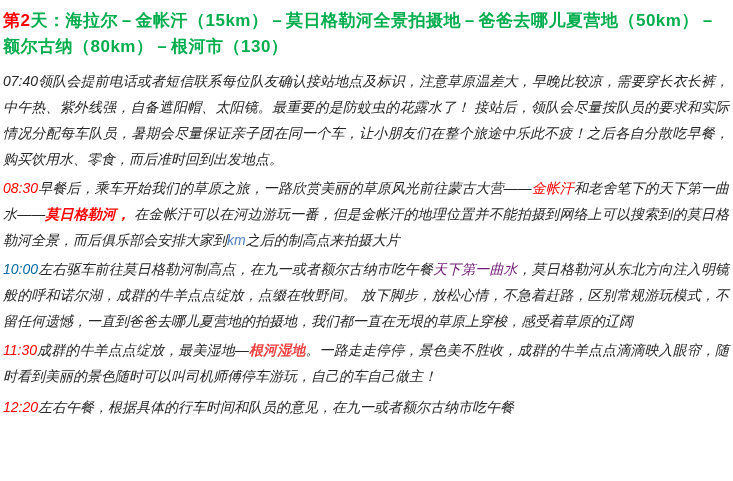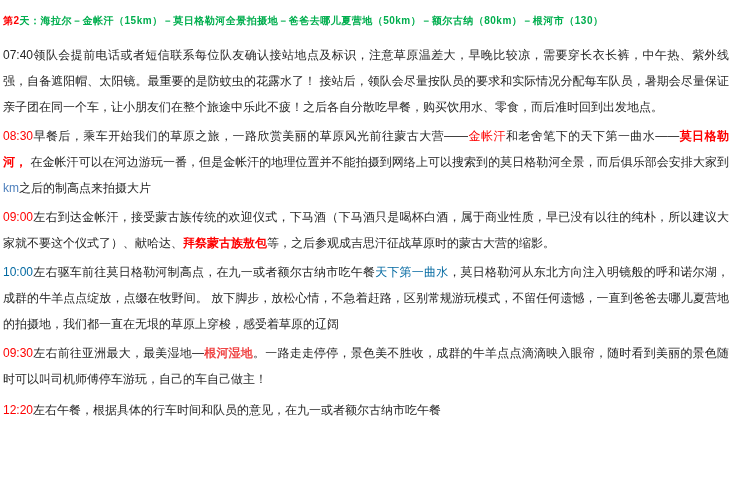--- a/index.html
+++ b/index.html
@@ -12,45 +12,45 @@
     height: 481px;
     overflow: hidden;
     font-family: "Liberation Sans", sans-serif;
   }
   .doc {
     padding: 6px 4px 0 3px;
     box-sizing: border-box;
     width: 733px;
   }
   .title {
-    font-size: 10px;
+    font-size: 17px;
     font-weight: bold;
     line-height: 26px;
     margin: 2px 0 8px 0;
     letter-spacing: 0.5px;
   }
   .para {
-    font-size: 12px;
+    font-size: 14px;
     line-height: 26px;
     margin: 0 0 3px 0;
     text-align: justify;
+    font-style: italic;
   }
   .para:last-child {
     margin-top: 5px;
   }
   .seg-bold {
     font-weight: bold;
   }
 </style>
 </head>
 <body style="background: rgb(255, 255, 255);">
 
 <div class="doc">
   <h2 class="title" id="title"><span class="seg-bold" style="color: rgb(254, 0, 0);">第2</span><span class="seg-bold" style="color: rgb(0, 174, 78);">天：海拉尔－金帐汗（15km）－莫日格勒河全景拍摄地－爸爸去哪儿夏营地（50km）－额尔古纳（80km）－根河市（130）</span></h2>
   <div id="paragraphs">
       <div class="para"><span style="color: rgb(38, 38, 38);">07:40</span><span style="color: rgb(38, 38, 38);">领队会提前电话或者短信联系每位队友确认接站地点及标识，注意草原温差大，早晚比较凉，需要穿长衣长裤，中午热、紫外线强，自备遮阳帽、太阳镜。最重要的是防蚊虫的花露水了！ 接站后，领队会尽量按队员的要求和实际情况分配每车队员，暑期会尽量保证亲子团在同一个车，让小朋友们在整个旅途中乐此不疲！之后各自分散吃早餐，购买饮用水、零食，而后准时回到出发地点。</span></div>
       <div class="para"><span style="color: rgb(254, 0, 0);">08:30</span><span style="color: rgb(38, 38, 38);">早餐后，乘车开始我们的草原之旅，一路欣赏美丽的草原风光前往蒙古大营——</span><span style="color: rgb(254, 0, 0);">金帐汗</span><span style="color: rgb(38, 38, 38);">和老舍笔下的天下第一曲水——</span><span class="seg-bold" style="color: rgb(254, 0, 0);">莫日格勒河，</span><span style="color: rgb(38, 38, 38);"> 在金帐汗可以在河边游玩一番，但是金帐汗的地理位置并不能拍摄到网络上可以搜索到的莫日格勒河全景，而后俱乐部会安排大家到</span><span style="color: rgb(79, 129, 189);">km</span><span style="color: rgb(38, 38, 38);">之后的制高点来拍摄大片</span></div>
-      <div class="para"><span style="color: rgb(254, 0, 0);">09:00</span><span style="color: rgb(38, 38, 38);">左右到达金帐汗，接受蒙古族传统的欢迎仪式，下马酒（下马酒只是喝杯白酒，属于商业性质，早已没有以往的纯朴，所以建议大家就不要这个仪式了）、献哈达、</span><span class="seg-bold" style="color: rgb(254, 0, 0);">拜祭蒙古族敖包</span><span style="color: rgb(38, 38, 38);">等，之后参观成吉思汗征战草原时的蒙古大营的缩影。</span></div>
-      <div class="para"><span style="color: #0369a1;">10:00</span><span style="color: rgb(38, 38, 38);">左右驱车前往莫日格勒河制高点，在九一或者额尔古纳市吃午餐</span><span style="color: #0369a1;">天下第一曲水</span><span style="color: rgb(38, 38, 38);">，莫日格勒河从东北方向注入明镜般的呼和诺尔湖，成群的牛羊点点绽放，点缀在牧野间。 放下脚步，放松心情，不急着赶路，区别常规游玩模式，不留任何遗憾，一直到爸爸去哪儿夏营地的拍摄地，我们都一直在无垠的草原上穿梭，感受着草原的辽阔</span></div>
-      <div class="para"><span style="color: rgb(254, 0, 0);">09:30</span><span style="color: rgb(38, 38, 38);">左右前往亚洲最大，最美湿地—</span><span class="seg-bold" style="color: #ef4444;">根河湿地</span><span style="color: rgb(38, 38, 38);">。一路走走停停，景色美不胜收，成群的牛羊点点滴滴映入眼帘，随时看到美丽的景色随时可以叫司机师傅停车游玩，自己的车自己做主！</span></div>
+      <div class="para"><span style="color: #0369a1;">10:00</span><span style="color: rgb(38, 38, 38);">左右驱车前往莫日格勒河制高点，在九一或者额尔古纳市吃午餐</span><span style="color: #701a75;">天下第一曲水</span><span style="color: rgb(38, 38, 38);">，莫日格勒河从东北方向注入明镜般的呼和诺尔湖，成群的牛羊点点绽放，点缀在牧野间。 放下脚步，放松心情，不急着赶路，区别常规游玩模式，不留任何遗憾，一直到爸爸去哪儿夏营地的拍摄地，我们都一直在无垠的草原上穿梭，感受着草原的辽阔</span></div>
+      <div class="para"><span style="color: rgb(254, 0, 0);">11:30</span><span style="color: rgb(38, 38, 38);">成群的牛羊点点绽放，最美湿地—</span><span class="seg-bold" style="color: #ef4444;">根河湿地</span><span style="color: rgb(38, 38, 38);">。一路走走停停，景色美不胜收，成群的牛羊点点滴滴映入眼帘，随时看到美丽的景色随时可以叫司机师傅停车游玩，自己的车自己做主！</span></div>
       <div class="para"><span style="color: rgb(254, 0, 0);">12:20</span><span style="color: rgb(38, 38, 38);">左右午餐，根据具体的行车时间和队员的意见，在九一或者额尔古纳市吃午餐</span></div>
     </div>
 </div>
 
 </body></html>

